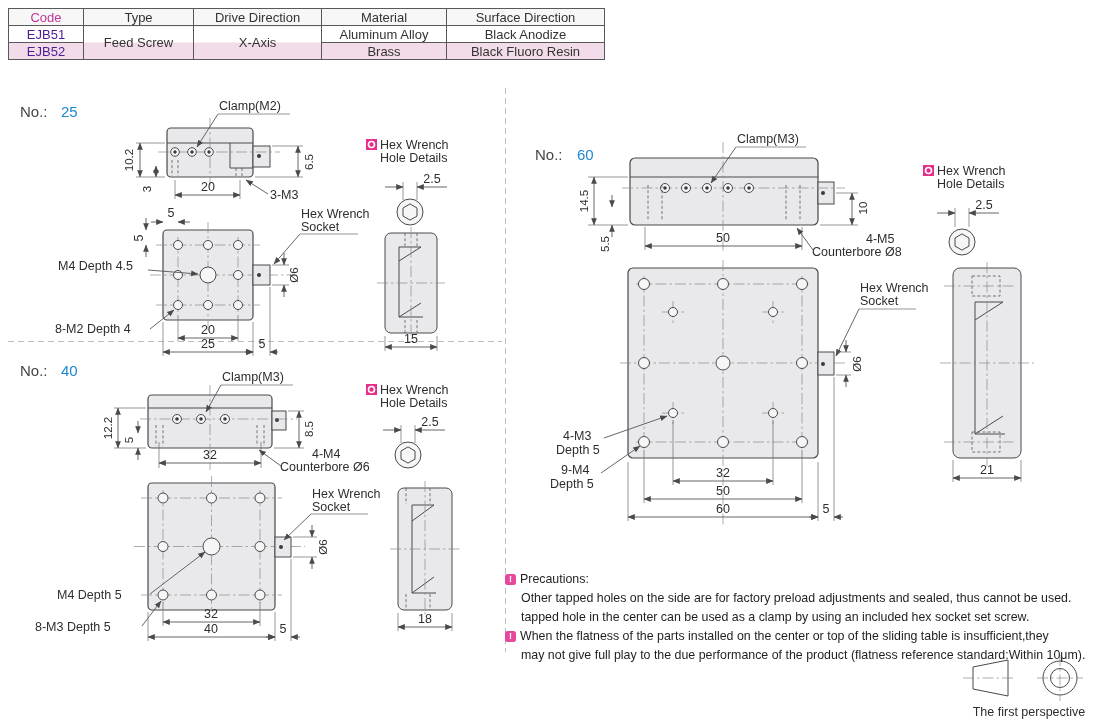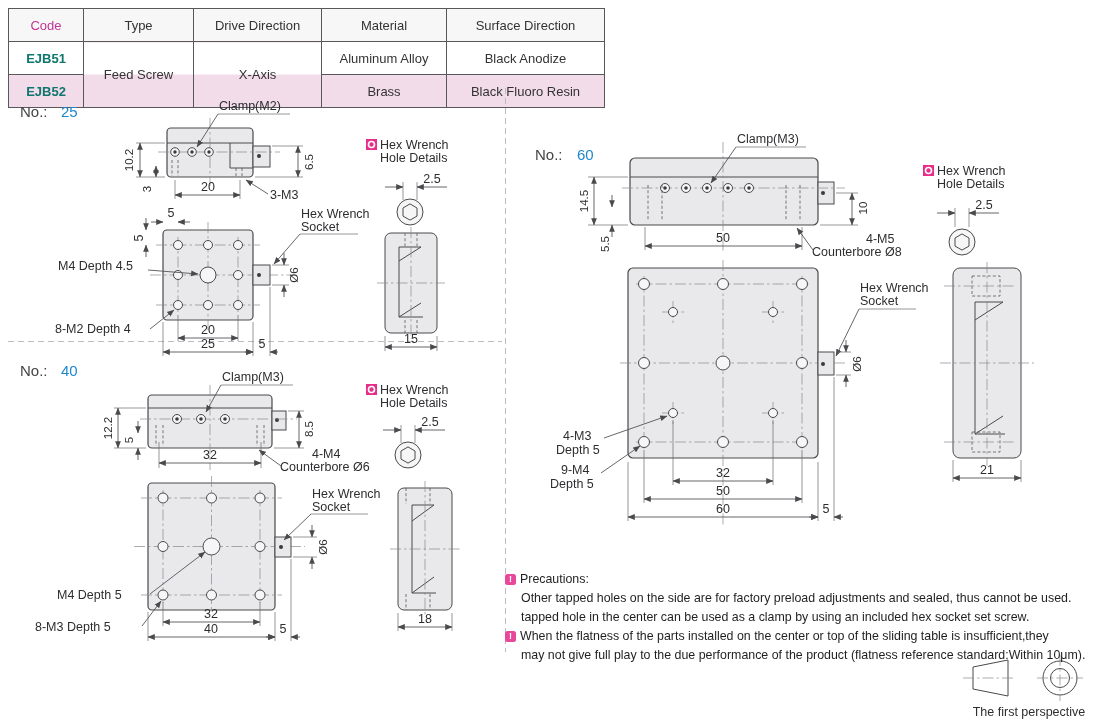--- a/index.html
+++ b/index.html
@@ -1,23 +1,23 @@
 <!DOCTYPE html>
 <html><head>
 <meta charset="utf-8">
 <style>
   html,body{margin:0;padding:0;background:#fff;}
   #page{position:relative;width:1110px;height:723px;background:#fff;overflow:hidden;
         font-family:"Liberation Sans",sans-serif;color:#2e2e2e;}
   
   table.spec{position:absolute;left:8px;top:8px;border-collapse:collapse;font-size:13px;}
-  table.spec th,table.spec td{border:1px solid #58585a;text-align:center;padding:8px;height:16px;line-height:15px;font-weight:normal;color:#333;}
+  table.spec th,table.spec td{border:1px solid #58585a;text-align:center;padding:0;height:16px;line-height:15px;font-weight:normal;color:#333;}
   table.spec tr.hd th{background:#f7f7f7;}
   table.spec th.code-h{color:#c13596;}
-  table.spec td.code{color:#0f766e;font-weight:bold;margin-left:30px;}
+  table.spec td.code{color:#4c1d95;font-weight:normal;margin-left:30px;}
   table.spec tr.r2 td{background:#f3dce9;}
   table.spec td.merge{background:linear-gradient(to bottom,#ffffff 50%,#f3dce9 50%);}
   
   svg text{font-family:"Liberation Sans",sans-serif;fill:#2e2e31;}
   .t11{font-size:11.5px;} .t12{font-size:12.5px;} .mid{text-anchor:middle;}
   .sec{font-size:15px;fill:#454547;} .secnum{fill:#1e88cf;}
   .body{fill:#e9e9eb;stroke:#4a4a4d;stroke-width:1.2;}
   .body2{fill:#e9e9eb;stroke:#4a4a4d;stroke-width:1;}
   .ln{stroke:#4a4a4d;stroke-width:1;fill:none;}
   .thin{stroke:#6b6b6e;stroke-width:.7;fill:none;}

